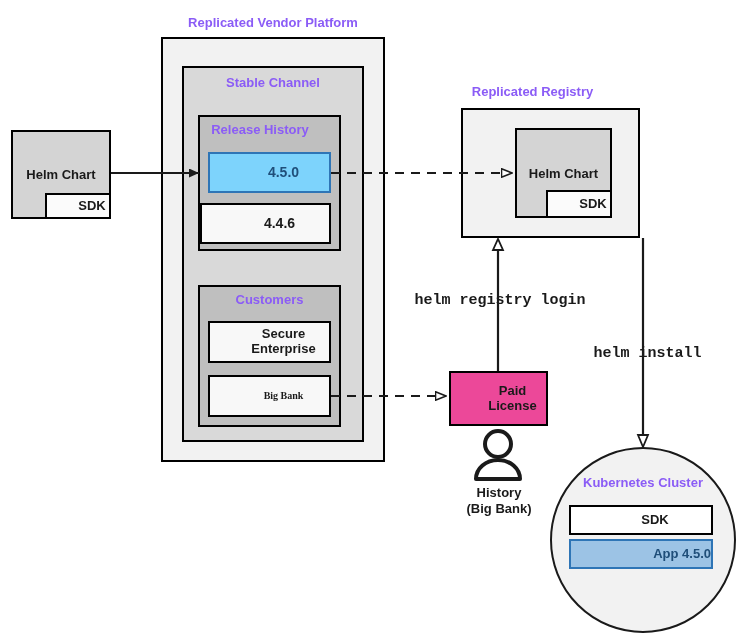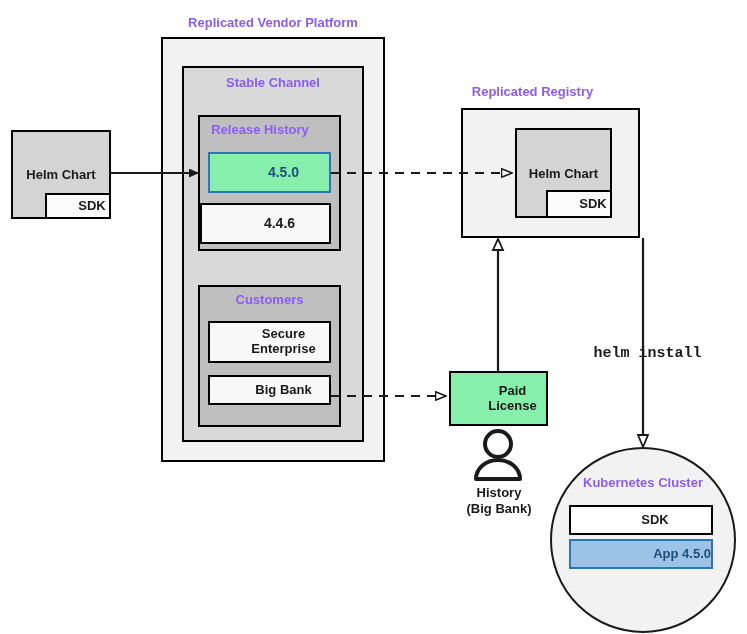--- a/index.html
+++ b/index.html
@@ -82,37 +82,37 @@
 
   <div class="box" style="left:161px; top:37px; width:224px; height:425px; background:#F2F2F2;"></div>
 
   <div class="box" style="left:182px; top:66px; width:182px; height:376px; background:#D9D9D9; align-items:flex-start; justify-content:center;">
   </div>
   <div class="label-top" style="left:182px; top:76px; width:182px; font-size:13px;">Stable Channel</div>
 
   <div class="box" style="left:198px; top:115px; width:143px; height:136px; background:#BFBFBF;"></div>
   <div class="label-top" style="left:198px; top:123px; width:124px; font-size:13px;">Release History</div>
 
-  <div class="box" style="left:208px; top:152px; width:123px; height:41px; background:#86efac; border-color:#2E75B6; color:#1F4E79; font-size:14px;">
+  <div class="box" style="left:208px; top:152px; width:123px; height:41px; background:#7dd3fc; border-color:#2E75B6; color:#1F4E79; font-size:14px;">
     <span class="box-label">4.5.0</span>
   </div>
 
   <div class="box" style="left:200px; top:203px; width:131px; height:41px; background:#F8F8F8; font-size:14px;">
     <span class="box-label">4.4.6</span>
   </div>
 
   <div class="box" style="left:198px; top:285px; width:143px; height:142px; background:#BFBFBF;"></div>
   <div class="label-top" style="left:198px; top:293px; width:143px; font-size:13px;">Customers</div>
 
   <div class="box" style="left:208px; top:321px; width:123px; height:42px; background:#F8F8F8; font-size:13px; white-space:pre-line;">
     <span class="box-label">Secure
 Enterprise</span>
   </div>
 
-  <div class="box" style="left:208px; top:375px; width:123px; height:30px; background:#F8F8F8; font-size:13px;">
+  <div class="box" style="left:208px; top:375px; width:123px; height:42px; background:#F8F8F8; font-size:10px;font-family:Liberation Serif, serif;">
     <span class="box-label">Big Bank</span>
   </div>
 
   <div class="box" style="left:11px; top:130px; width:100px; height:89px; background:#D4D4D4; align-items:center; justify-content:center; font-size:13px;">
     <span class="box-label" style="position:absolute; left:0; top:36px;">Helm Chart</span>
   </div>
   <div class="box" style="left:45px; top:193px; width:66px; height:26px; background:#FBFBFB; font-size:13px;">
     <span class="box-label">SDK</span>
   </div>
 
@@ -120,40 +120,41 @@
 
   <div class="box" style="left:461px; top:108px; width:179px; height:130px; background:#F2F2F2;"></div>
 
   <div class="box" style="left:515px; top:128px; width:97px; height:90px; background:#D4D4D4; font-size:13px;">
     <span class="box-label" style="position:absolute; left:0; top:37px;">Helm Chart</span>
   </div>
   <div class="box" style="left:546px; top:190px; width:66px; height:28px; background:#FBFBFB; font-size:13px;">
     <span class="box-label">SDK</span>
   </div>
 
-  <div class="box" style="left:449px; top:371px; width:99px; height:55px; background:#86efac; font-size:13px; white-space:pre-line;">
+  <div class="box" style="left:449px; top:371px; width:99px; height:55px; background:#ec4899; font-size:13px; white-space:pre-line;">
     <span class="box-label">Paid
 License</span>
   </div>
 
   <div class="plain-text" style="left:438px; top:485px; width:122px; font-size:13px;">
     <span>History</span><br>
     <span>(Big Bank)</span>
   </div>
 
   <div class="circle-node" style="left:550px; top:447px; width:186px; height:186px; background:#F2F2F2;"></div>
   <div class="label-top" style="left:550px; top:476px; width:186px; font-size:13px;">Kubernetes Cluster</div>
 
   <div class="box" style="left:569px; top:505px; width:144px; height:30px; background:#FFFFFF; font-size:13px;">
     <span class="box-label">SDK</span>
   </div>
   <div class="box" style="left:569px; top:539px; width:144px; height:30px; background:#9CC3E5; border-color:#2E75B6; color:#1F4E79; font-size:13px;text-align:right;">
     <span class="box-label">App 4.5.0</span>
   </div>
 
+  <div class="plain-text mono" style="left:380px; top:292px; width:240px;">helm registry login</div>
 
   <div class="plain-text mono" style="left:560px; top:345px; width:175px;">helm install</div>
 
   <svg class="overlay" viewBox="0 0 747 634" xmlns="http://www.w3.org/2000/svg">
     <defs>
       <marker id="solidArrow" markerWidth="11" markerHeight="9" refX="10" refY="4.5" orient="auto" markerUnits="userSpaceOnUse">
         <path d="M0,0 L10,4.5 L0,9 z" fill="#1a1a1a"></path>
       </marker>
       <marker id="openArrow" markerWidth="12" markerHeight="10" refX="11" refY="5" orient="auto" markerUnits="userSpaceOnUse">
         <path d="M0.5,0.8 L11,5 L0.5,9.2 z" fill="#ffffff" stroke="#1a1a1a" stroke-width="1.6"></path>

